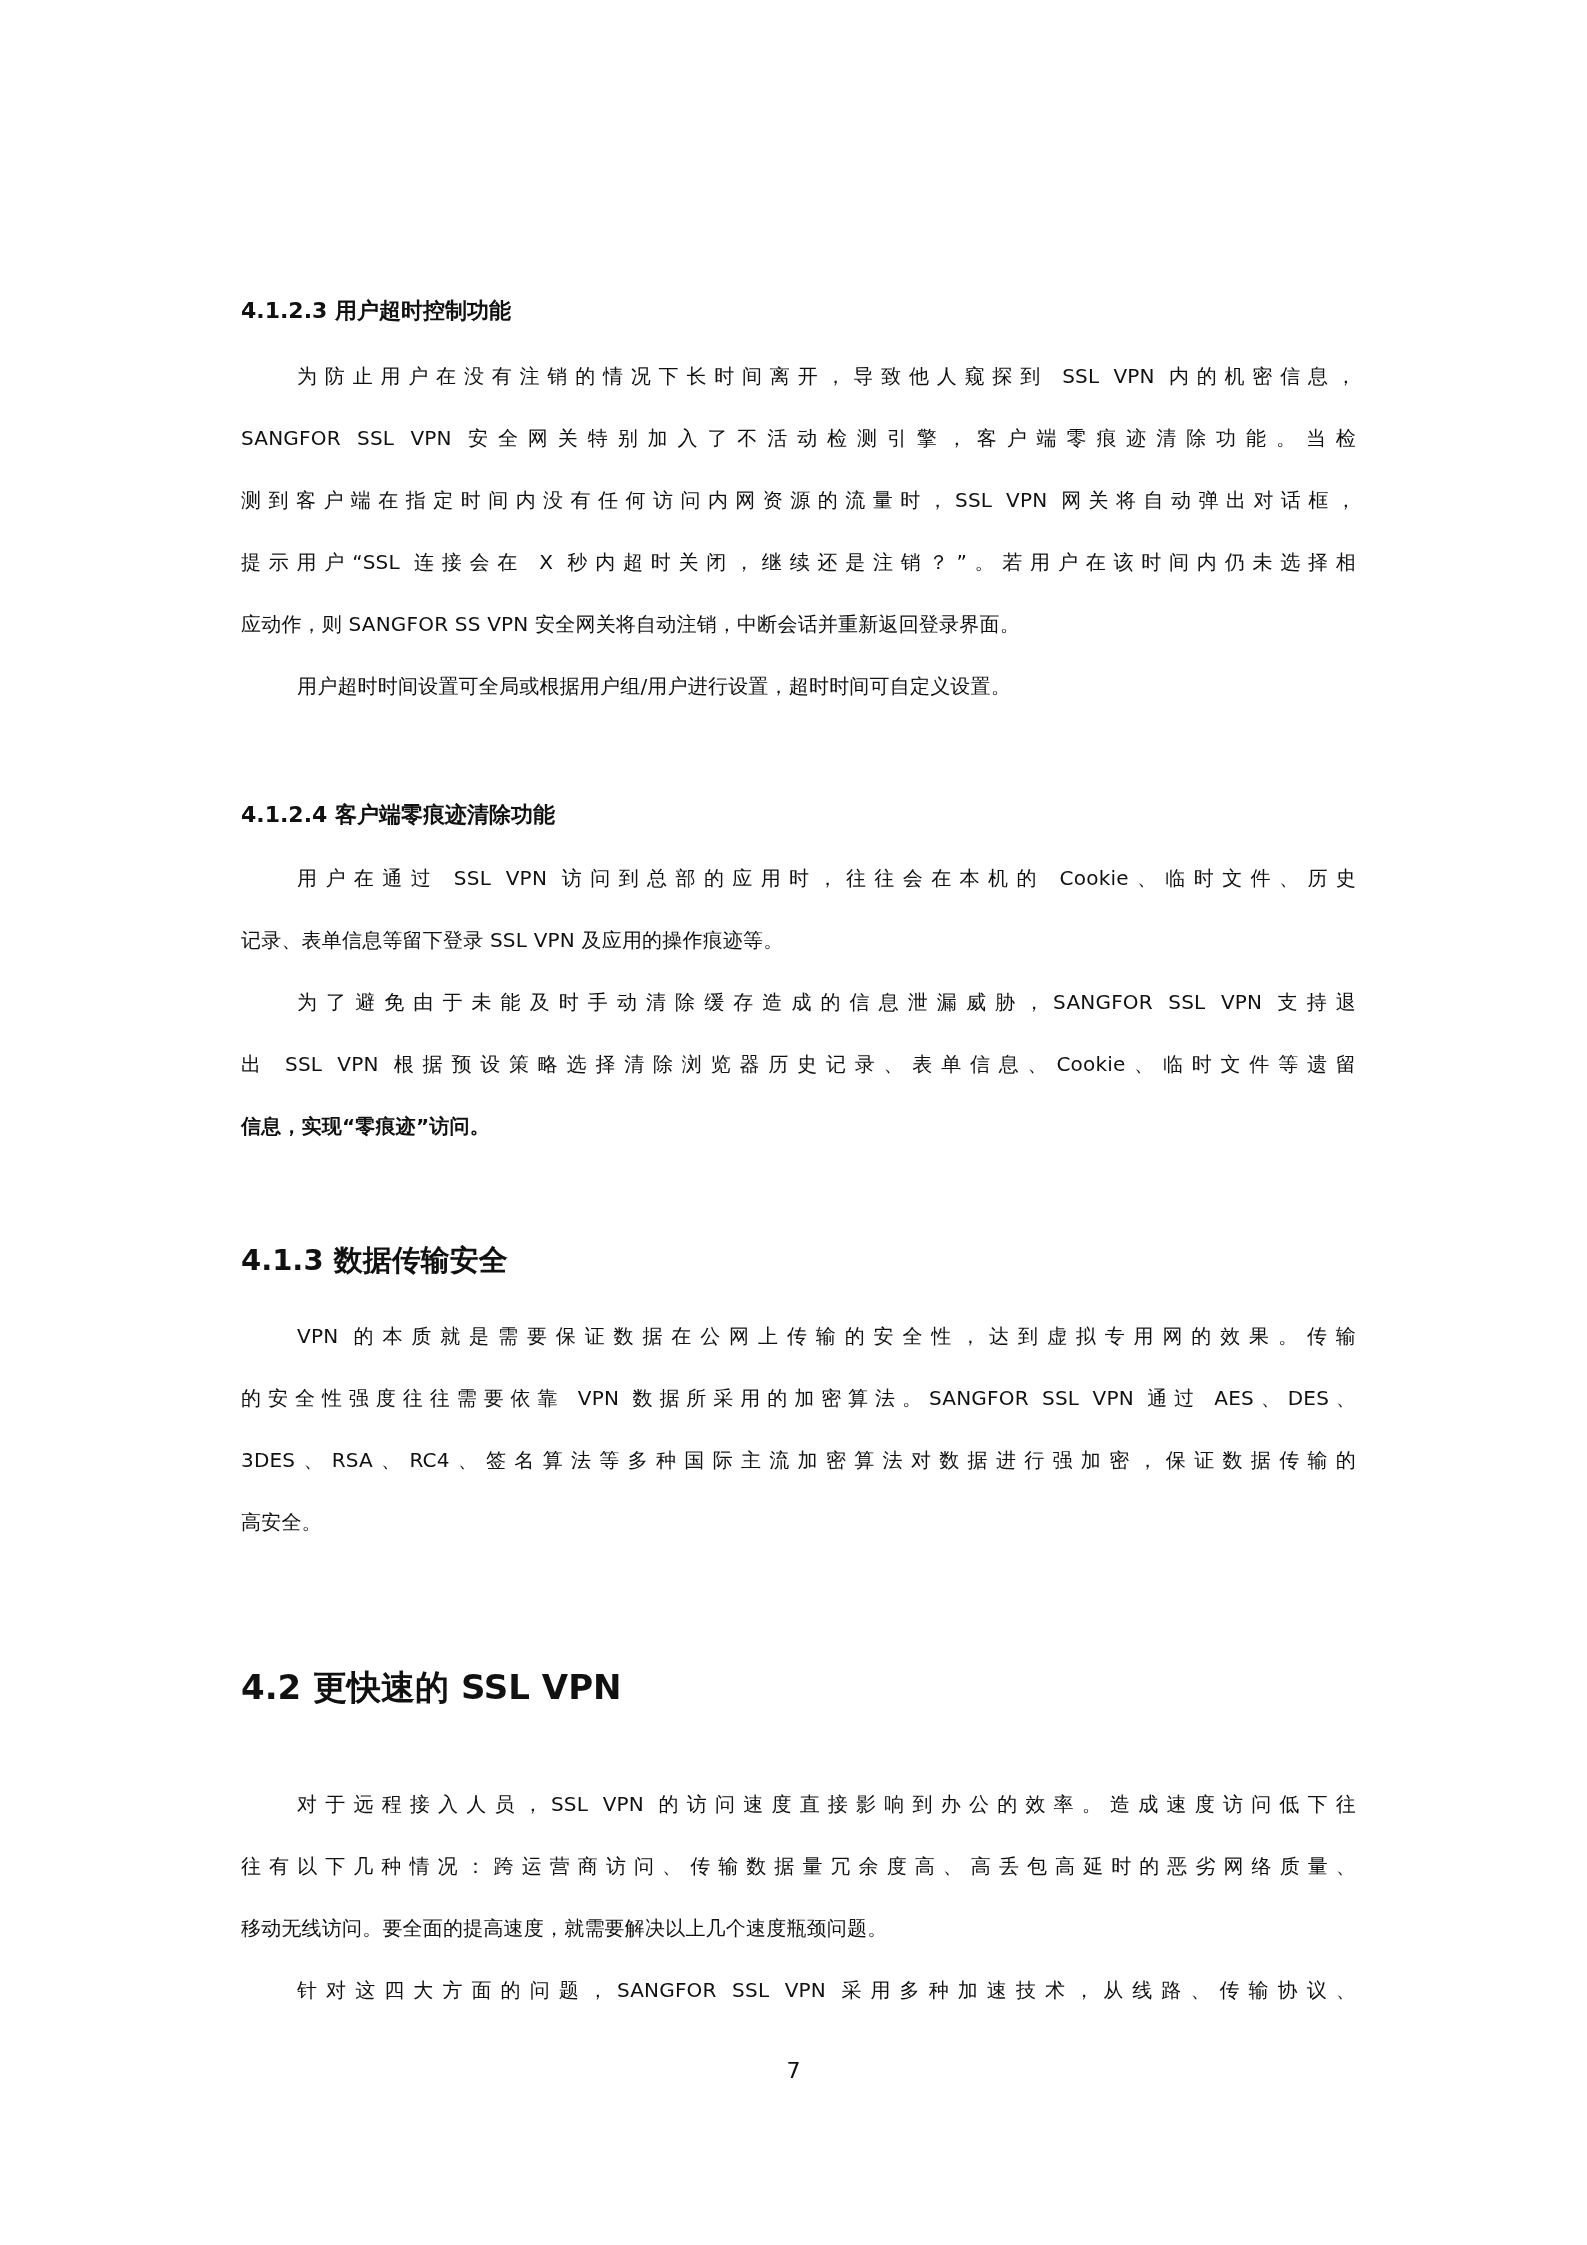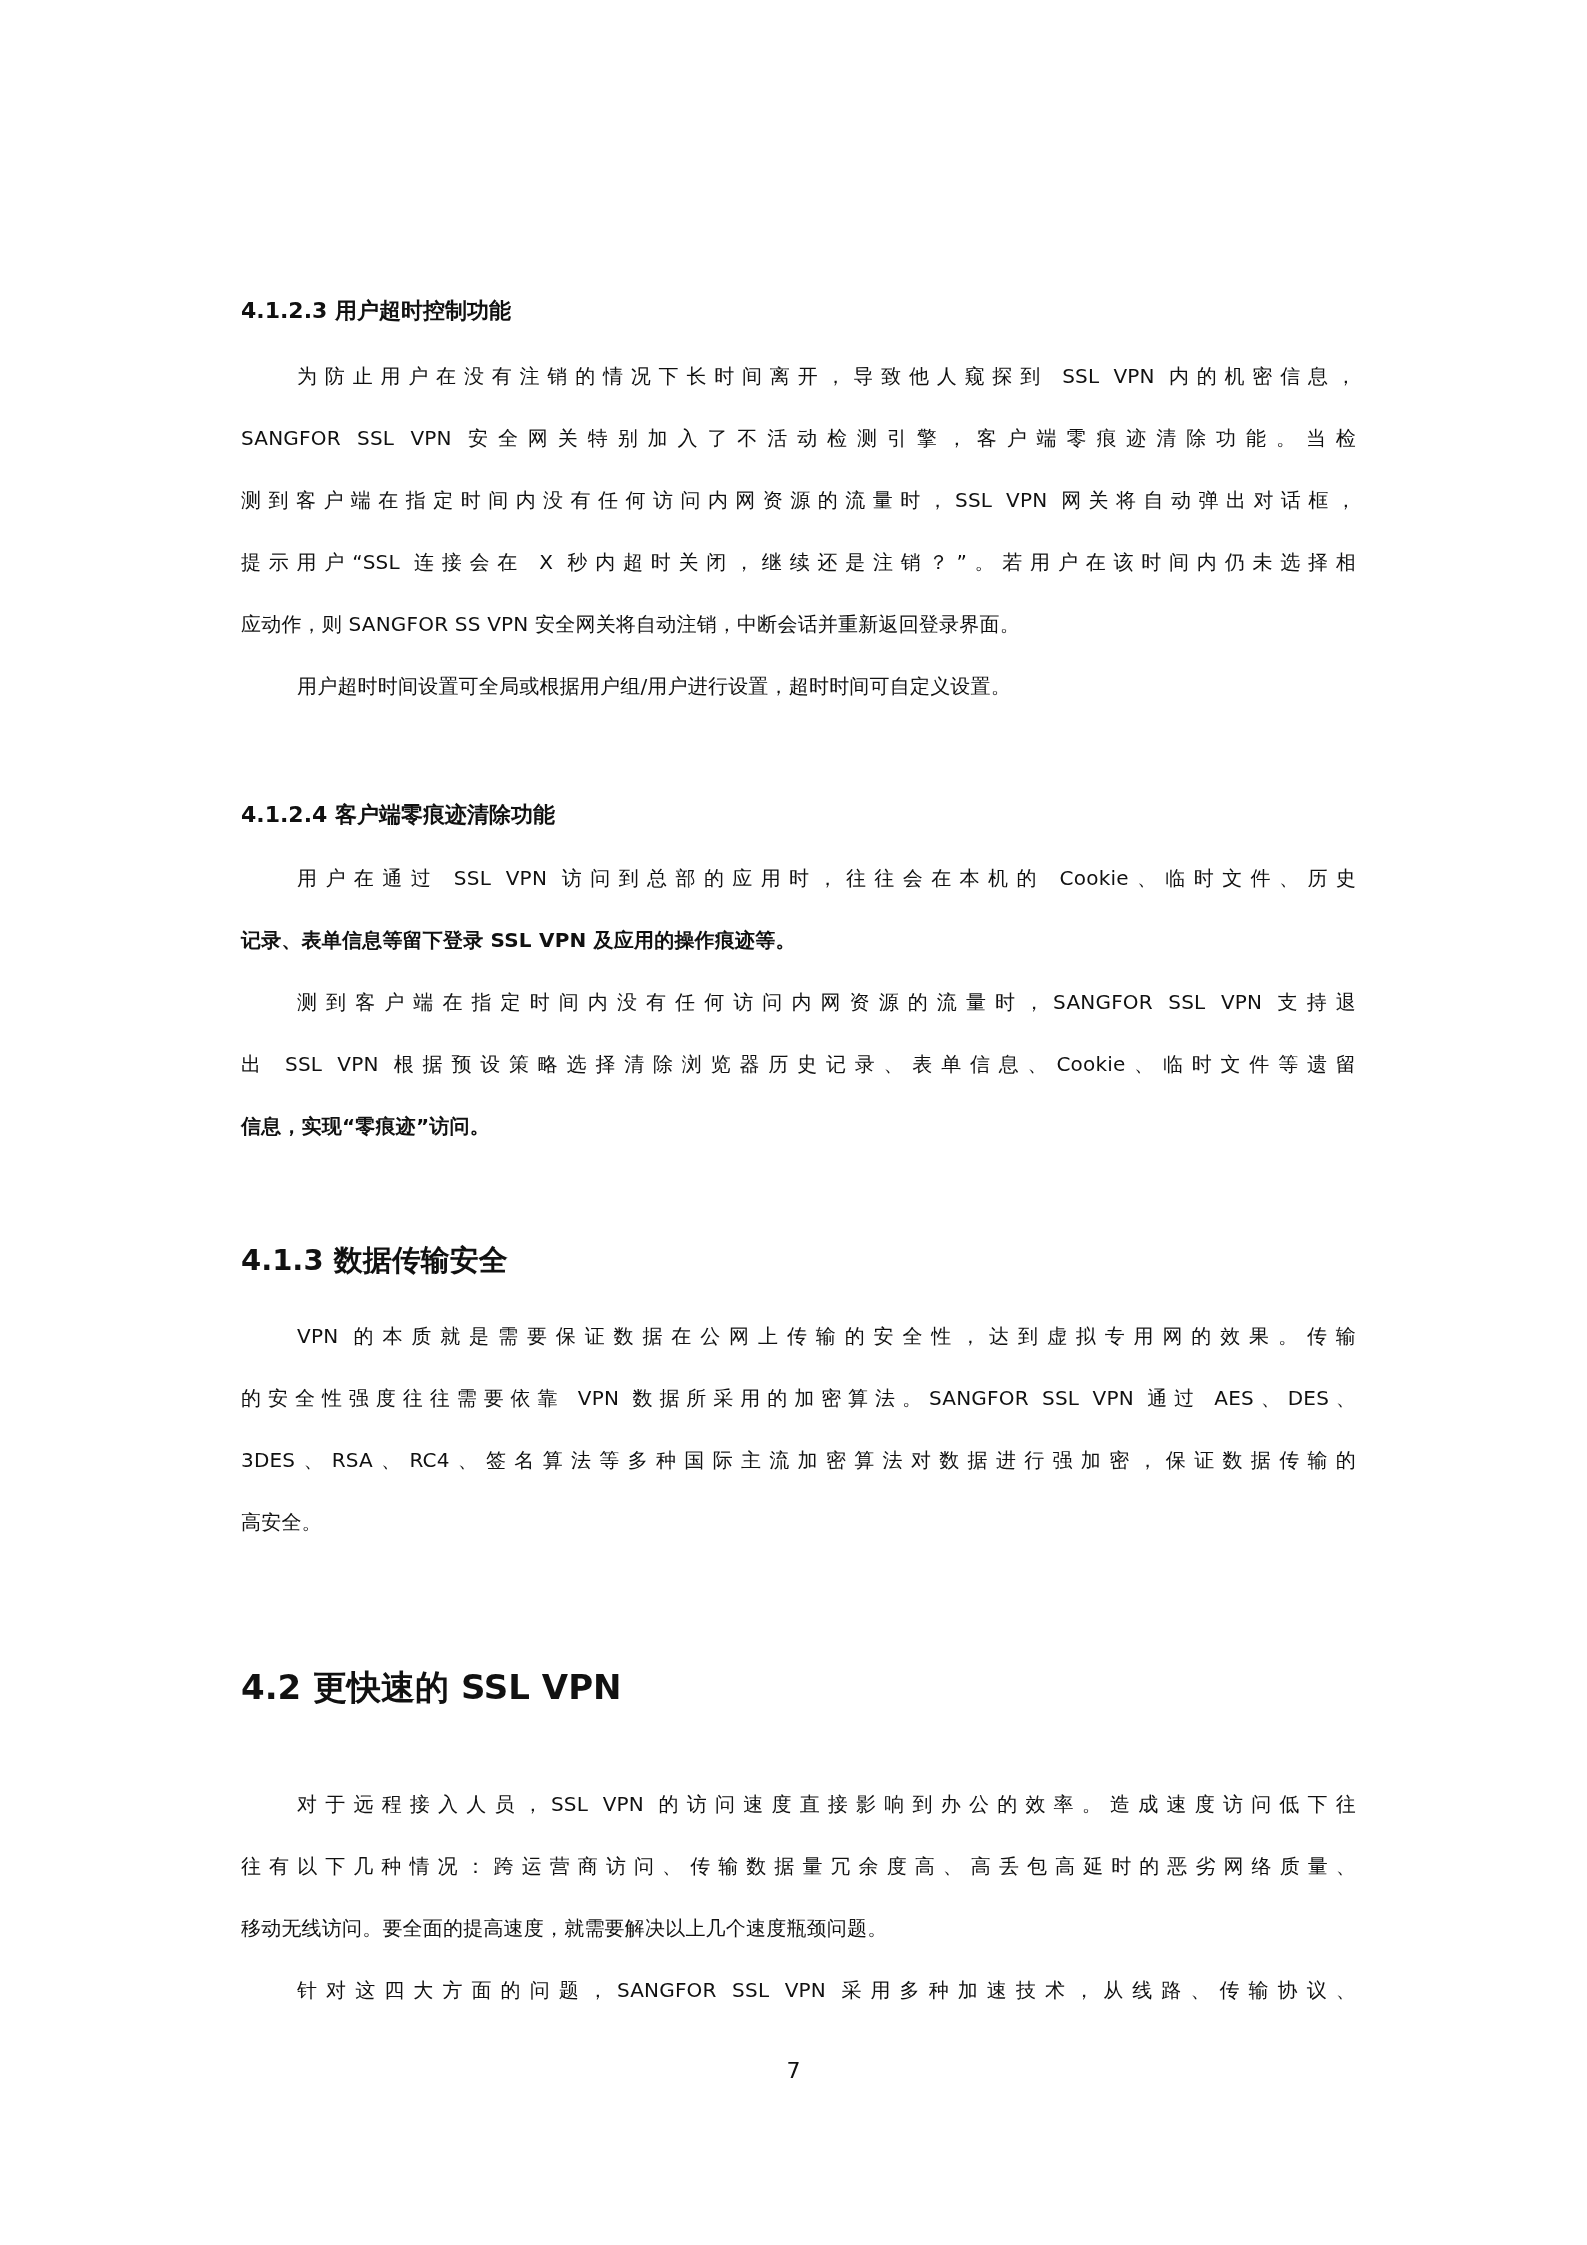--- a/index.html
+++ b/index.html
@@ -24,22 +24,22 @@
   <div class="h4" style="top:268px;">4.1.2.3 用户超时控制功能</div>
   <div class="line indent" style="top:330px;">为防止用户在没有注销的情况下长时间离开，导致他人窥探到 SSL VPN 内的机密信息，</div>
   <div class="line" style="top:392px;">SANGFOR SSL VPN 安全网关特别加入了不活动检测引擎，客户端零痕迹清除功能。当检</div>
   <div class="line" style="top:454px;">测到客户端在指定时间内没有任何访问内网资源的流量时，SSL VPN 网关将自动弹出对话框，</div>
   <div class="line" style="top:516px;">提示用户“SSL 连接会在 X 秒内超时关闭，继续还是注销？”。若用户在该时间内仍未选择相</div>
   <div class="line last" style="top:578px;">应动作，则 SANGFOR SS VPN 安全网关将自动注销，中断会话并重新返回登录界面。</div>
   <div class="line indent last" style="top:640px;">用户超时时间设置可全局或根据用户组/用户进行设置，超时时间可自定义设置。</div>
 
   <div class="h4" style="top:772px;">4.1.2.4 客户端零痕迹清除功能</div>
   <div class="line indent" style="top:832px;">用户在通过 SSL VPN 访问到总部的应用时，往往会在本机的 Cookie、临时文件、历史</div>
-  <div class="line last" style="top:894px;font-weight:bold;">记录、表单信息等留下登录 SSL VPN 及应用的操作痕迹等。</div>
-  <div class="line indent" style="top:956px;">测到客户端在指定时间内没有任何访问内网资源的流量时，SANGFOR SSL VPN 支持退</div>
+  <div class="line last" style="top:894px;">记录、表单信息等留下登录 SSL VPN 及应用的操作痕迹等。</div>
+  <div class="line indent" style="top:956px;">为了避免由于未能及时手动清除缓存造成的信息泄漏威胁，SANGFOR SSL VPN 支持退</div>
   <div class="line" style="top:1018px;">出 SSL VPN 根据预设策略选择清除浏览器历史记录、表单信息、Cookie、临时文件等遗留</div>
   <div class="line last" style="top:1080px;font-weight:bold;">信息，实现“零痕迹”访问。</div>
 
   <div class="h3" style="top:1214px;">4.1.3 数据传输安全</div>
   <div class="line indent" style="top:1290px;">VPN 的本质就是需要保证数据在公网上传输的安全性，达到虚拟专用网的效果。传输</div>
   <div class="line" style="top:1352px;">的安全性强度往往需要依靠 VPN 数据所采用的加密算法。SANGFOR SSL VPN 通过 AES、DES、</div>
   <div class="line" style="top:1414px;">3DES、RSA、RC4、签名算法等多种国际主流加密算法对数据进行强加密，保证数据传输的</div>
   <div class="line last" style="top:1476px;">高安全。</div>
 
   <div class="h2" style="top:1638px;">4.2 更快速的 SSL VPN</div>

